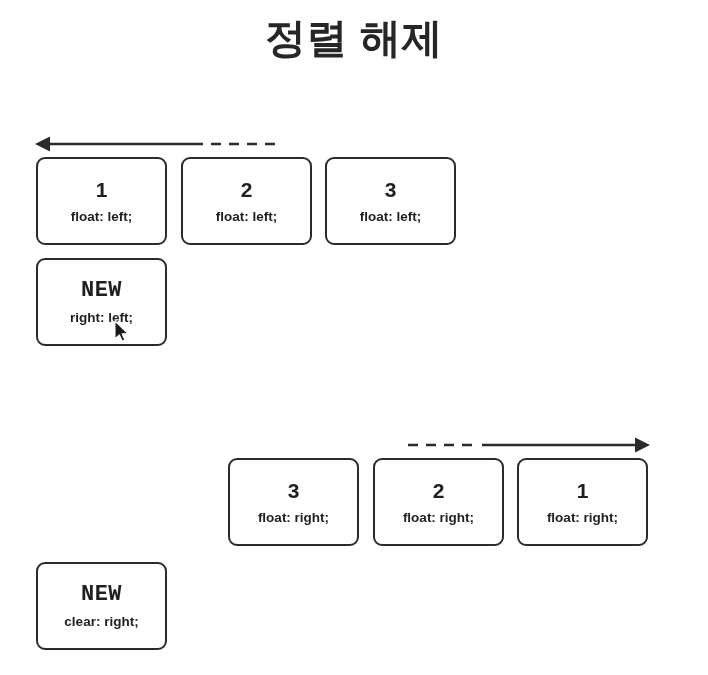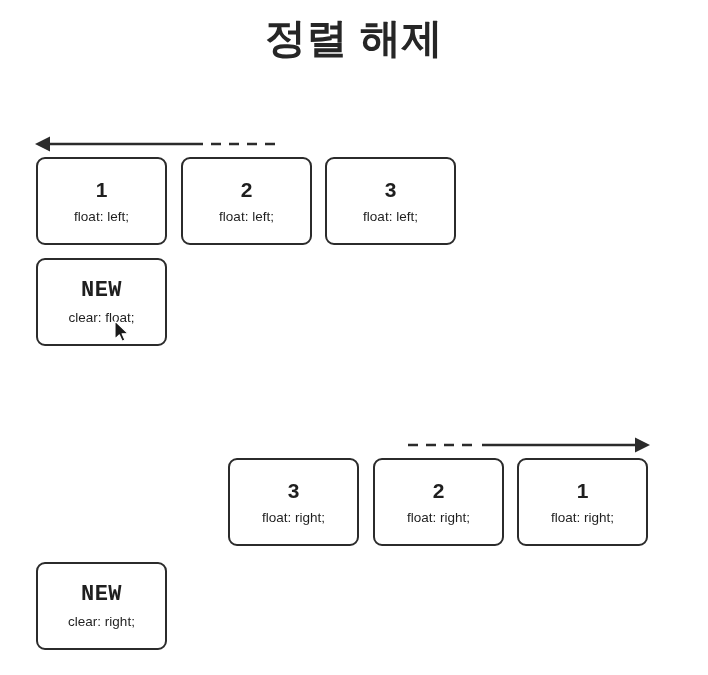--- a/index.html
+++ b/index.html
@@ -55,21 +55,21 @@
   }
   .box .box-num {
     font-size: 21px;
     font-weight: 700;
     color: #1f1f1f;
     line-height: 24px;
     margin-bottom: 7px;
   }
   .box .box-decl {
     font-size: 13.5px;
-    font-weight: 400;
+    font-weight: 700;
     color: #1f1f1f;
     line-height: 16px;
     white-space: nowrap;
   }
   .box.new .box-num {
     font-size: 22px;
     letter-spacing: 0.5px;
     font-family: Liberation Mono, monospace;
   }
 
@@ -114,21 +114,21 @@
     <span class="box-decl">float: left;</span>
   </div>
 
   <div class="box" id="box-l-3" style="left: 325px; top: 157px;">
     <span class="box-num">3</span>
     <span class="box-decl">float: left;</span>
   </div>
 
   <div class="box new" id="box-l-new" style="left: 36px; top: 258px;">
     <span class="box-num">NEW</span>
-    <span class="box-decl">clear: float;</span>
+    <span class="box-decl">right: left;</span>
   </div>
 
   <div class="arrow" id="arrow-right" style="left: 406px; top: 434px;">
     <svg width="248" height="22" viewBox="0 0 248 22" xmlns="http://www.w3.org/2000/svg">
       <line x1="2" y1="11" x2="67" y2="11" stroke="#2b2b2b" stroke-width="2.6" stroke-dasharray="10 8"></line>
       <line x1="76" y1="11" x2="231" y2="11" stroke="#2b2b2b" stroke-width="2.6"></line>
       <polygon points="244,11 229,3.5 229,18.5" fill="#2b2b2b"></polygon>
     </svg>
   </div>
 

